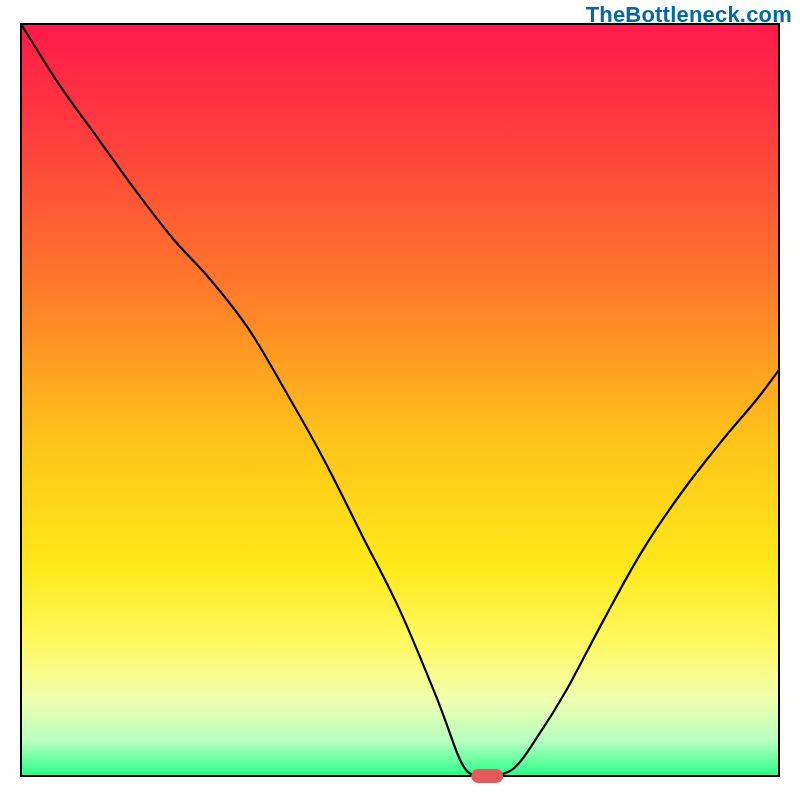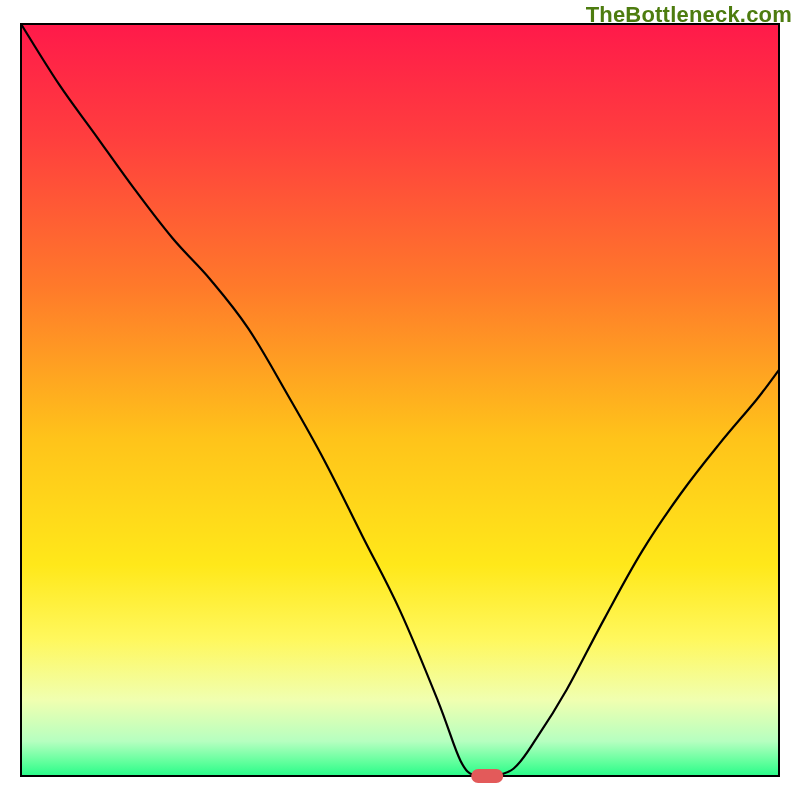--- a/index.html
+++ b/index.html
@@ -14,21 +14,21 @@
     position: relative;
     width: 800px;
     height: 800px;
   }
   .watermark {
     position: absolute;
     top: 2px;
     right: 8px;
     font-size: 22px;
     font-weight: 600;
-    color: #4d7c0f;
+    color: #0369a1;
     letter-spacing: 0.2px;
     z-index: 30;
   }
   svg {
     display: block;
   }
 </style>
 </head>
 <body>
 

